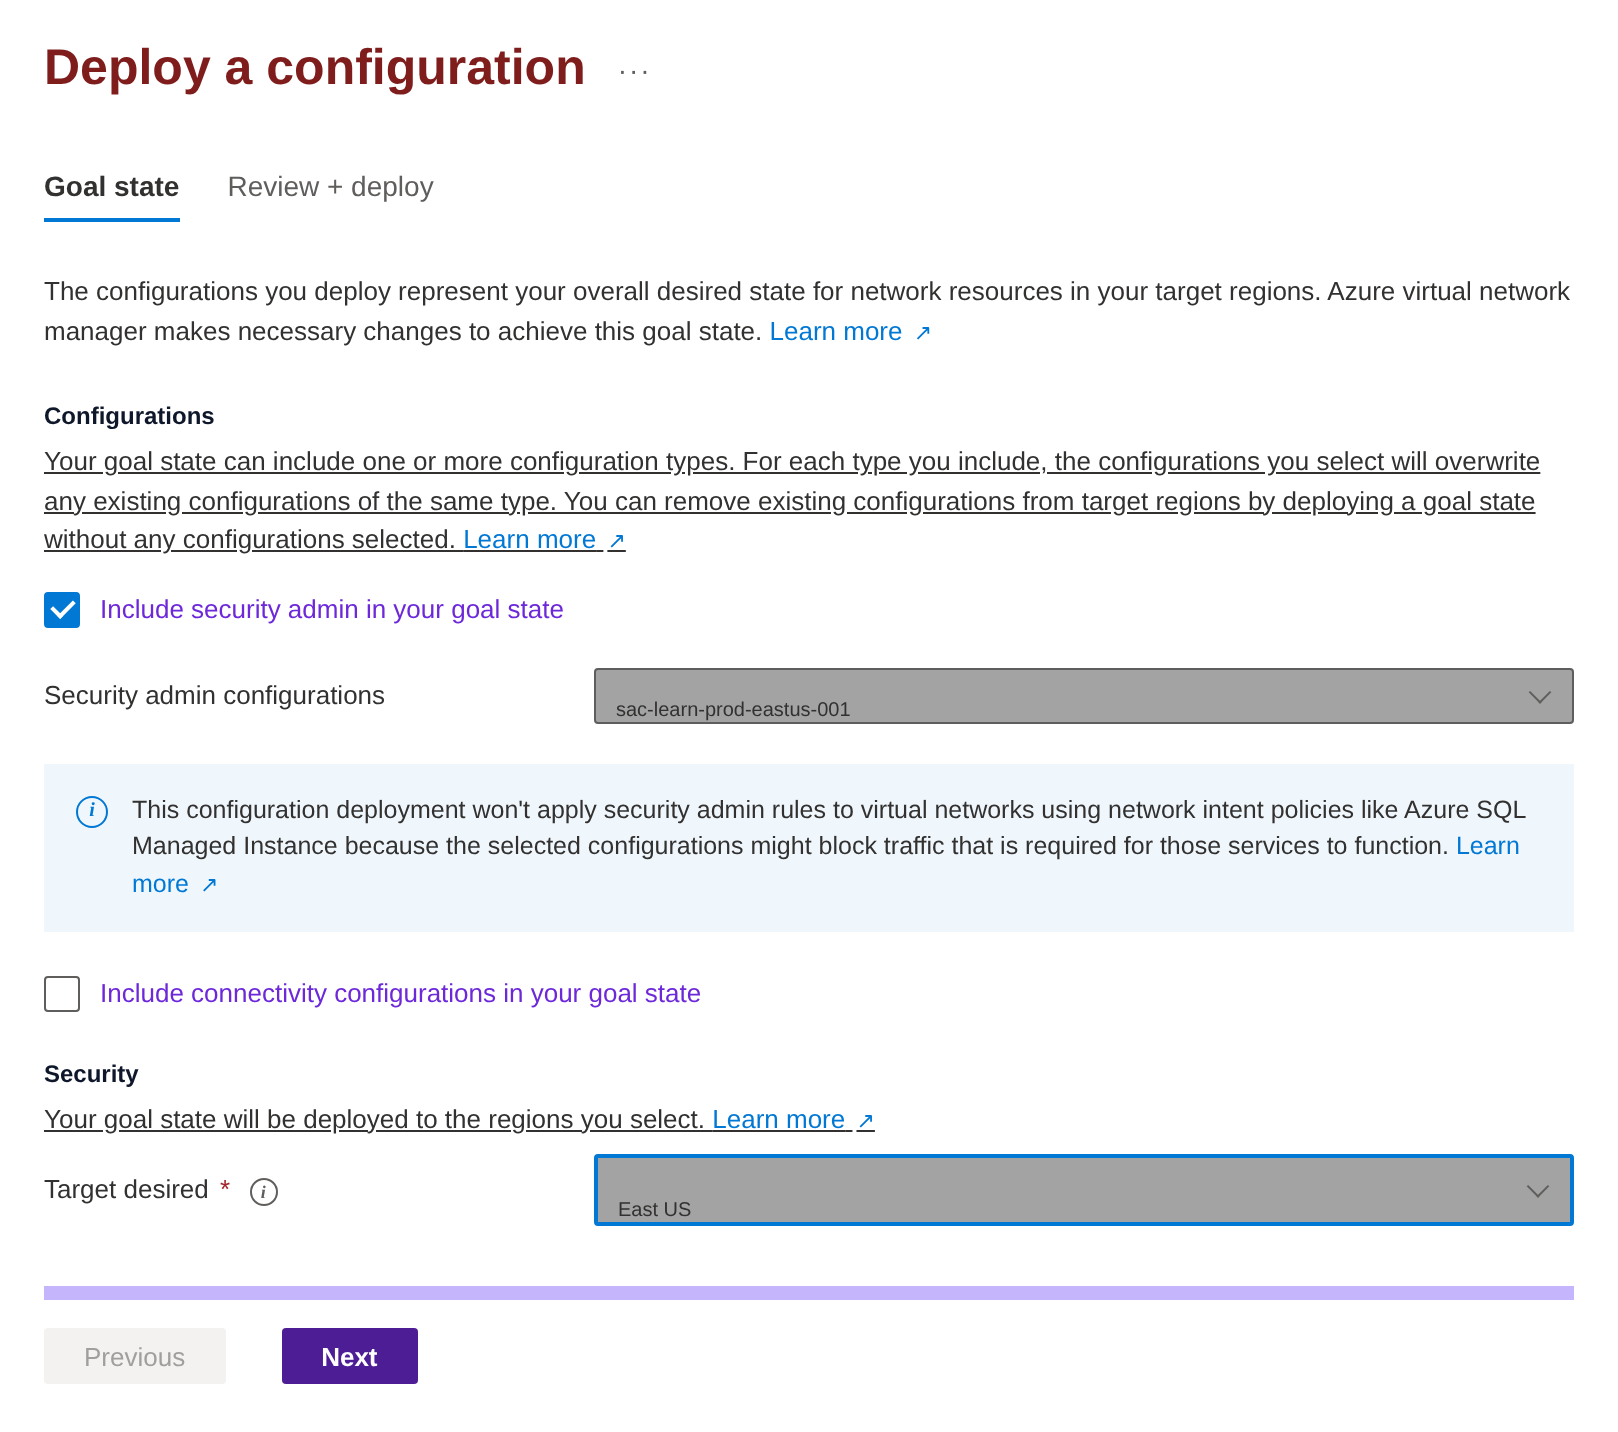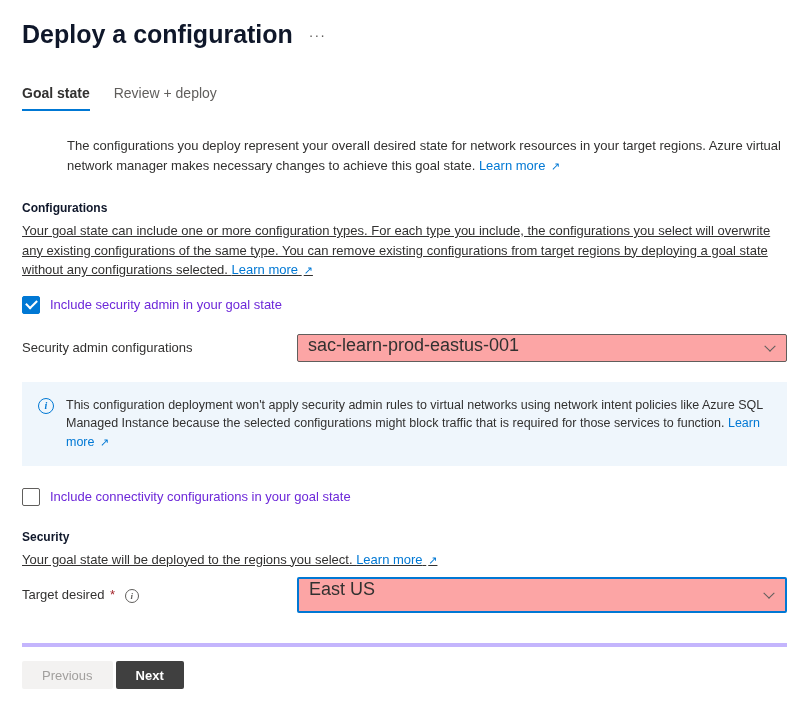--- a/index.html
+++ b/index.html
@@ -13,21 +13,21 @@
     }
     .page-header {
       display: flex;
       align-items: center;
       gap: 16px;
       margin-bottom: 28px;
     }
     .page-title {
       font-size: 25px;
       font-weight: 600;
-      color: #0f172a;
+      color: #7f1d1d;
     }
     .ellipsis-icon {
       color: #605e5c;
       font-size: 14px;
       letter-spacing: 1px;
     }
     .tabs {
       display: flex;
       gap: 24px;
       border-bottom: 1px solid transparent;
@@ -44,21 +44,20 @@
     .tab.active {
       color: #323130;
       font-weight: 600;
       border-bottom: 2px solid #0078d4;
     }
     .intro-text {
       font-size: 13px;
       line-height: 1.5;
       color: #323130;
       margin-bottom: 26px;
-      margin-left: 45px;
     }
     .link {
       color: #0078d4;
       text-decoration: none;
       cursor: pointer;
     }
     .ext-icon {
       font-size: 11px;
       margin-left: 2px;
     }
@@ -137,26 +136,26 @@
       color: #605e5c;
       margin-left: 6px;
       font-weight: bold;
     }
     .select-field {
       flex: 1;
       height: 28px;
       border: 1px solid #605e5c;
       border-radius: 2px;
       padding: 0 30px 0 10px;
-      font-size: 18px;
-      color: #323130;
-      background: #fca5a5;
+      font-size: 10px;
+      color: #323130;
+      background: #a3a3a3;
       position: relative;
       display: flex;
-      align-items: flex-start;
+      align-items: flex-end;
       cursor: pointer;
     }
     .select-field.highlighted {
       border: 2px solid #0078d4;
       height: 36px;
     }
     .select-chevron {
       position: absolute;
       right: 10px;
       top: 50%;
@@ -196,41 +195,41 @@
       font-family: Georgia, serif;
       flex-shrink: 0;
       margin-top: 2px;
       font-weight: bold;
     }
     .regions-section {
       margin-top: 24px;
       margin-bottom: 20px;
     }
     .footer {
-      border-top: 4px solid #c4b5fd;
+      border-top: 7px solid #c4b5fd;
       padding-top: 14px;
       margin-top: 30px;
       display: flex;
-      gap: 3px;
+      gap: 28px;
     }
     .btn {
       height: 28px;
       padding: 0 20px;
       font-size: 13px;
       border: none;
       border-radius: 2px;
       cursor: pointer;
     }
     .btn-secondary {
       background: #f3f2f1;
       color: #a19f9d;
       cursor: default;
     }
     .btn-primary {
-      background: #404040;
+      background: #4c1d95;
       color: #fff;
       font-weight: 600;
     }
   </style>
 </head>
 <body>
 
 <div class="page-header">
   <h1 class="page-title">Deploy a configuration</h1>
   <span class="ellipsis-icon">···</span>

